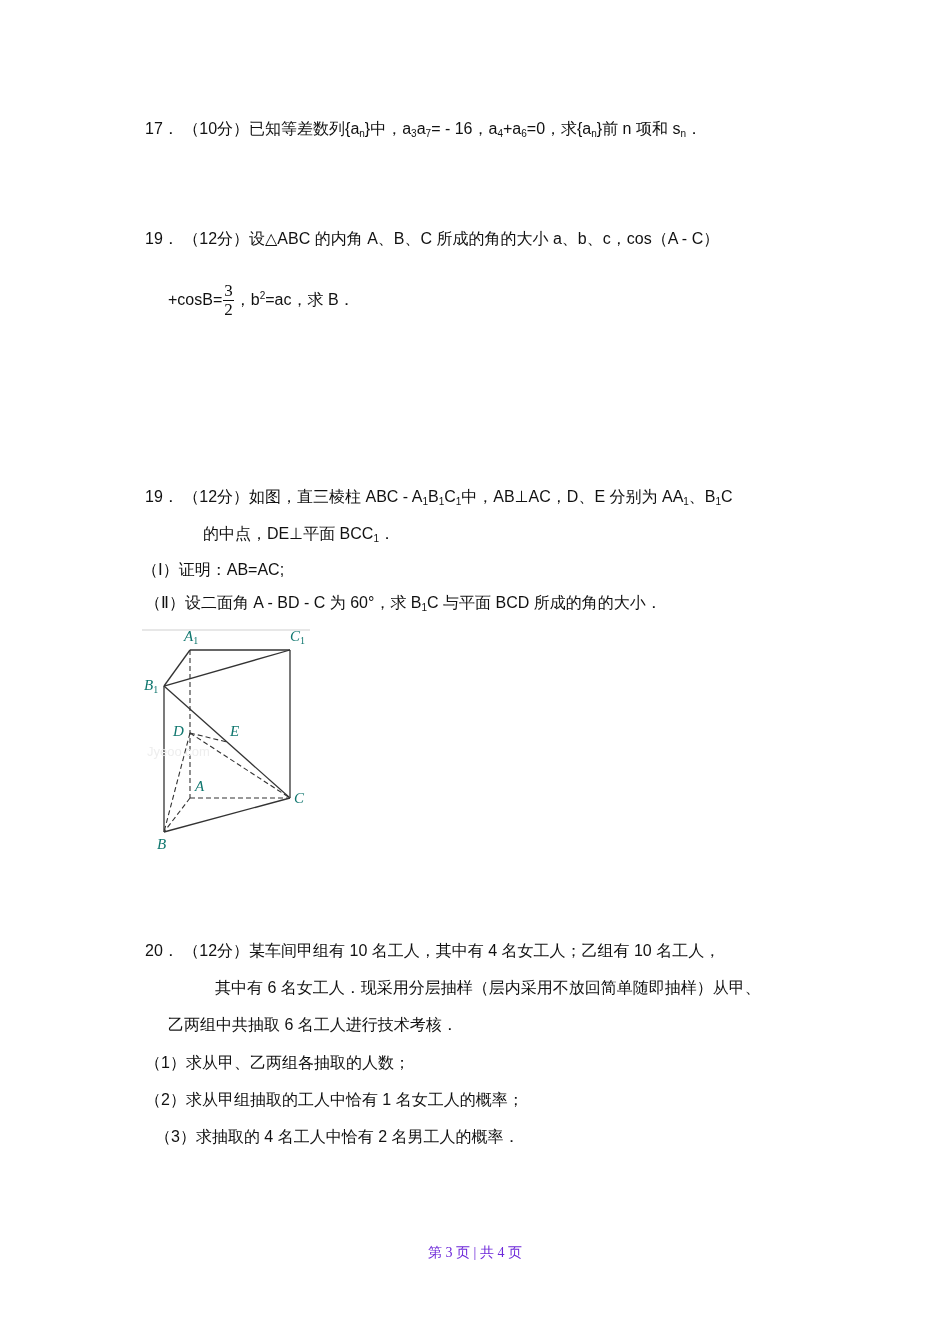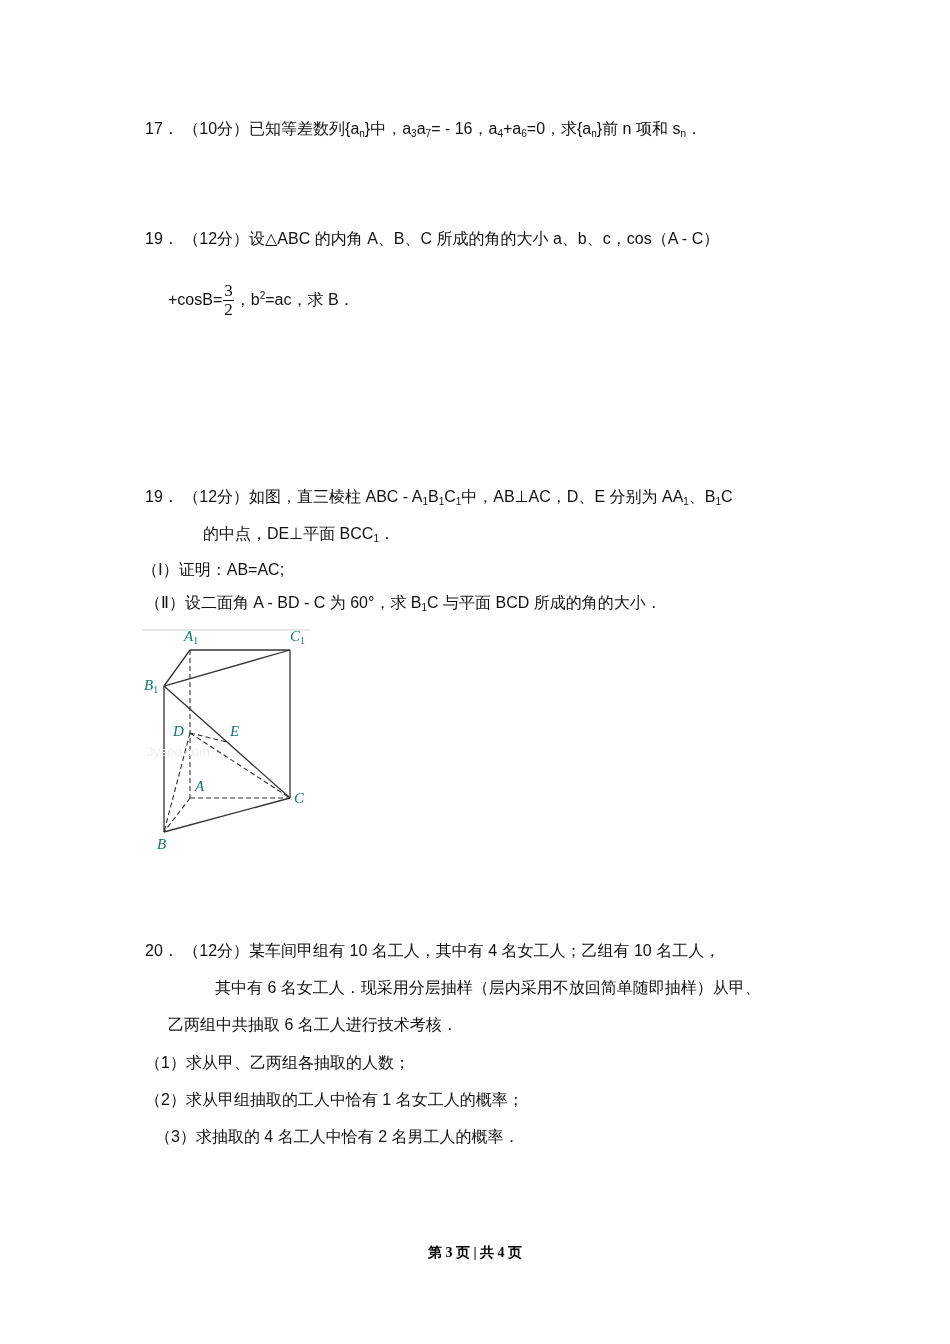--- a/index.html
+++ b/index.html
@@ -7,21 +7,21 @@
          font-family: "Liberation Sans", "DejaVu Sans", sans-serif; color: #111; }
   .line { position: absolute; font-size: 16px; line-height: 22px; white-space: nowrap; }
   sub { font-size: 10px; vertical-align: -3px; line-height: 0; }
   sup { font-size: 10px; vertical-align: 6px; line-height: 0; }
   .frac { display: inline-block; vertical-align: middle; text-align: center; font-family: "Liberation Serif", serif; font-size: 17px; line-height: 18px; margin: 0 1px; }
   .frac .num { display: block; border-bottom: 1px solid #111; padding: 0 1px; }
   .frac .den { display: block; }
   .fig { position: absolute; left: 142px; top: 628px; width: 200px; height: 232px; }
   .fig-label { position: absolute; font-family: "Liberation Serif", serif; font-style: italic; font-size: 15px; color: #0f766e; }
   .fig-label sub { font-size: 10px; vertical-align: -3px; font-style: normal; }
-  .footer { position: absolute; top: 1244px; left: 0; width: 950px; text-align: center; font-size: 14px; color: #000000; font-family: "Liberation Serif", serif; font-weight: bold; }
+  .footer { position: absolute; top: 1244px; left: 0; width: 950px; text-align: center; font-size: 14px; color: #6d28d9; font-family: "Liberation Serif", serif; }
 </style>
 </head>
 <body>
 
 <div class="line" style="left:145px; top:118px;">
   <span>17．</span>
   <span>（10分）</span><span>已知等差数列{a</span><sub>n</sub><span>}中，a</span><sub>3</sub><span>a</span><sub>7</sub><span>= - 16，a</span><sub>4</sub><span>+a</span><sub>6</sub><span>=0，求{a</span><sub>n</sub><span>}前 n 项和 s</span><sub>n</sub><span>．</span>
 </div>
 
 <div class="line" style="left:145px; top:228px;">

